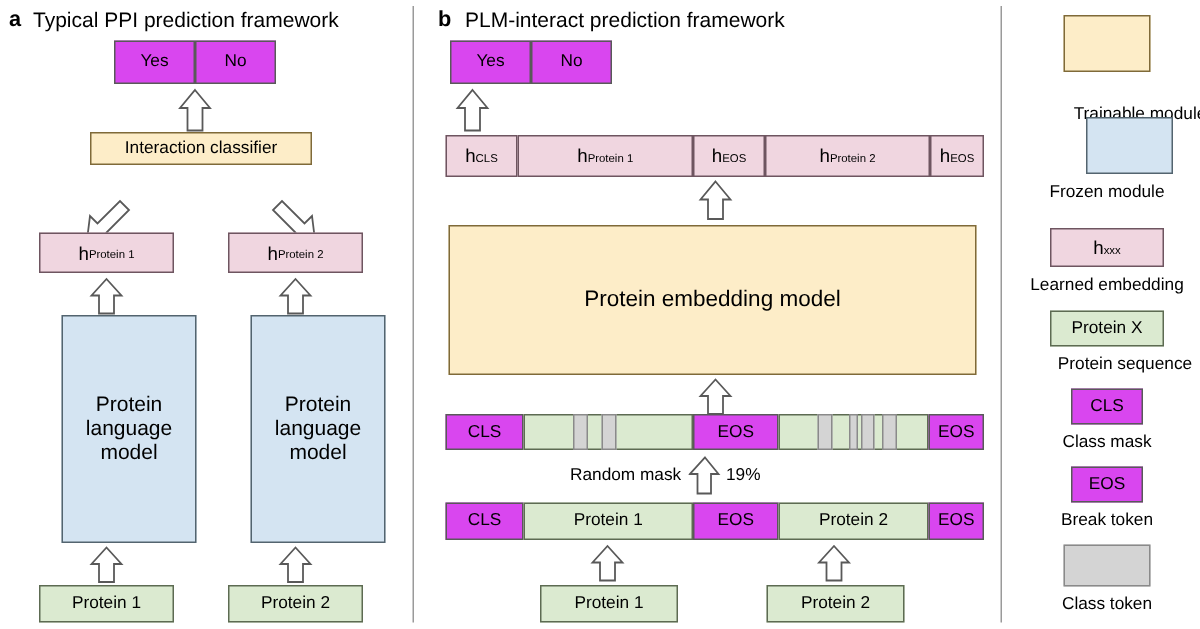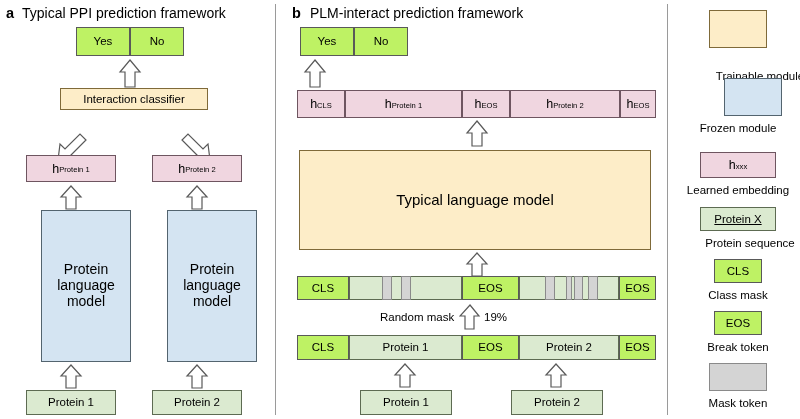--- a/index.html
+++ b/index.html
@@ -12,21 +12,21 @@
   .panel-label{font-weight:bold;font-size:14.5px;line-height:1;}
   .panel-title{font-size:14px;line-height:1;}
 
   .box{position:absolute;box-sizing:border-box;border:1px solid #595959;
        display:flex;align-items:center;justify-content:center;
        text-align:center;font-size:11.5px;line-height:1.12;}
   .yellow{background:#fdedc8;border-color:#7f6a39;}
   .blue{background:#d4e4f2;border-color:#53646f;margin-left:15px;}
   .pink{background:#f0d6e0;border-color:#6e5560;}
   .green{background:#dbead0;border-color:#5d6b52;}
-  .white{background:#bef264;border-color:#595959;}
+  .white{background:#d946ef;border-color:#595959;}
   .gray{background:#d4d4d4;border-color:#8a8a8a;}
 
   .sub{font-size:7.6px;vertical-align:baseline;position:relative;top:2px;}
   .hlab{font-size:12.5px;}
 
   .legend-cap{position:absolute;font-size:11.5px;text-align:center;
               white-space:nowrap;}
   .caption-center{transform:translateX(-50%);}
 
   .arrow{position:absolute;}
@@ -124,21 +124,21 @@
   </div>
   <div class="box pink" style="left:620px;top:90px;width:36px;height:28px;">
     <span class="hlab">h</span>
       <span class="sub">EOS</span>
   </div>
 
   <svg class="arrow" style="left:465px;top:119px;" width="24" height="28">
     <polygon points="12,2 22,14 17,14 17,27 7,27 7,14 2,14" fill="#ffffff" stroke="#595959" stroke-width="1.2"></polygon>
   </svg>
 
-  <div class="box yellow" style="left:299px;top:150px;width:352px;height:100px;font-size:15px;">Typical language model</div>
+  <div class="box yellow" style="left:299px;top:150px;width:352px;height:100px;font-size:15px;">Protein embedding model</div>
 
   <svg class="arrow" style="left:465px;top:251px;" width="24" height="26">
     <polygon points="12,2 22,13 17,13 17,25 7,25 7,13 2,13" fill="#ffffff" stroke="#595959" stroke-width="1.2"></polygon>
   </svg>
 
   <div class="box white" style="left:297px;top:276px;width:52px;height:24px;">CLS</div>
   <div class="box green" style="left:349px;top:276px;width:113px;height:24px;"></div>
   <div class="box gray" style="left:382px;top:276px;width:10px;height:24px;"></div>
   <div class="box gray" style="left:401px;top:276px;width:10px;height:24px;"></div>
   <div class="box white" style="left:462px;top:276px;width:57px;height:24px;">EOS</div>
@@ -176,25 +176,25 @@
 
   <div class="box blue" style="left:709px;top:78px;width:58px;height:38px;"></div>
   <div class="legend-cap caption-center" style="left:738px;top:122px;">Frozen module</div>
 
   <div class="box pink" style="left:700px;top:152px;width:76px;height:26px;">
     <span class="hlab">h</span>
       <span class="sub">xxx</span>
   </div>
   <div class="legend-cap caption-center" style="left:738px;top:184px;">Learned embedding</div>
 
-  <div class="box green" style="left:700px;top:207px;width:76px;height:24px;text-decoration:underline;">Protein X</div>
+  <div class="box green" style="left:700px;top:207px;width:76px;height:24px;">Protein X</div>
   <div class="legend-cap caption-center" style="left:750px;top:237px;">Protein sequence</div>
 
   <div class="box white" style="left:714px;top:259px;width:48px;height:24px;">CLS</div>
   <div class="legend-cap caption-center" style="left:738px;top:289px;">Class mask</div>
 
   <div class="box white" style="left:714px;top:311px;width:48px;height:24px;">EOS</div>
   <div class="legend-cap caption-center" style="left:738px;top:341px;">Break token</div>
 
   <div class="box gray" style="left:709px;top:363px;width:58px;height:28px;"></div>
-  <div class="legend-cap caption-center" style="left:738px;top:397px;">Mask token</div>
+  <div class="legend-cap caption-center" style="left:738px;top:397px;">Class token</div>
 
 </div>
 
 </body></html>

